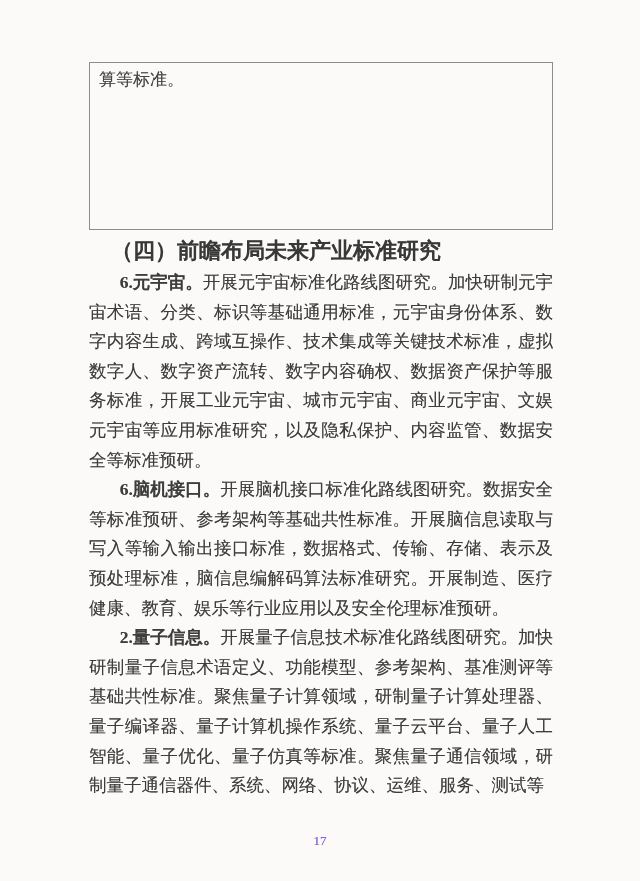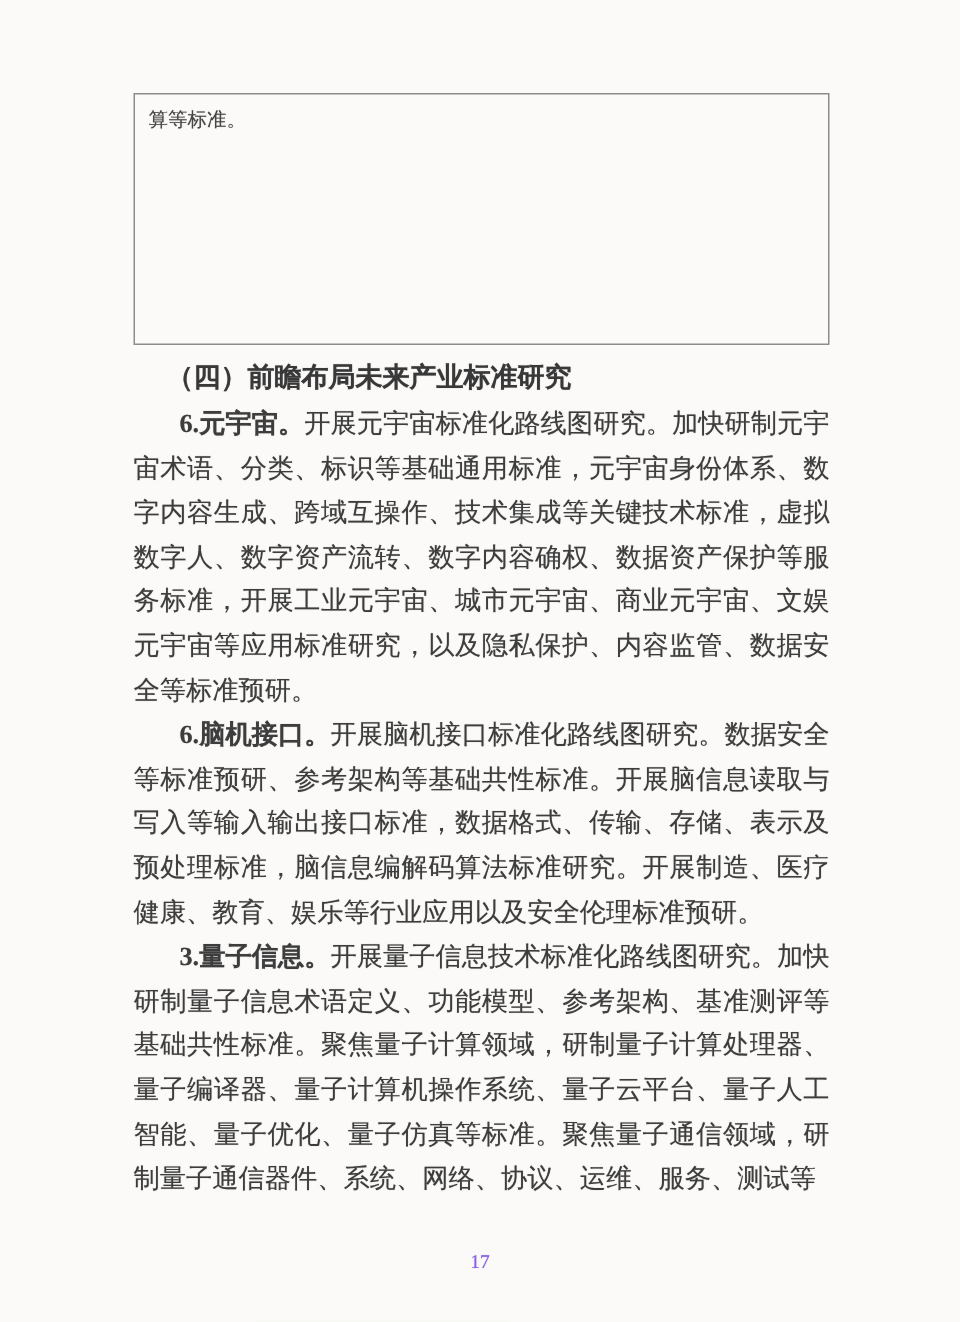--- a/index.html
+++ b/index.html
@@ -21,21 +21,21 @@
   
   .boxed-section {
     position: absolute;
     left: 89px;
     top: 62px;
     width: 464px;
     height: 168px;
     box-sizing: border-box;
     border: 1px solid #8c8c8c;
     padding: 5px 9px 16px 9px;
-    font-size: 13px;
+    font-size: 17px;
     line-height: 24px;
     color: #454545;
   }
   .boxed-section p { margin: 0; }
   .box-subtitle {
     font-weight: bold;
     text-indent: 2em;
   }
   .box-body {
     text-align: justify;
@@ -48,21 +48,21 @@
     left: 89px;
     top: 236px;
     width: 464px;
     font-size: 17.5px;
     line-height: 29.6px;
     text-align: justify;
   }
   .section-heading {
     margin: 0 0 2px 0;
     padding-left: 22px;
-    font-size: 18px;
+    font-size: 22px;
     font-weight: bold;
     line-height: 30px;
     text-align: left;
     color: #383838;
   }
   .body-para {
     margin: 0;
     text-indent: 1.75em;
   }
   .para-lead { font-weight: bold; }
@@ -85,18 +85,18 @@
     <p class="box-continuation">算等标准。</p>
   </div>
 
   <div class="main-text">
     <h2 class="section-heading">（四）前瞻布局未来产业标准研究</h2>
 
     <p class="body-para"><span class="para-lead">6.元宇宙。</span><span>开展元宇宙标准化路线图研究。加快研制元宇宙术语、分类、标识等基础通用标准，元宇宙身份体系、数字内容生成、跨域互操作、技术集成等关键技术标准，虚拟数字人、数字资产流转、数字内容确权、数据资产保护等服务标准，开展工业元宇宙、城市元宇宙、商业元宇宙、文娱元宇宙等应用标准研究，以及隐私保护、内容监管、数据安全等标准预研。</span></p>
 
     <p class="body-para"><span class="para-lead">6.脑机接口。</span><span>开展脑机接口标准化路线图研究。数据安全等标准预研、参考架构等基础共性标准。开展脑信息读取与写入等输入输出接口标准，数据格式、传输、存储、表示及预处理标准，脑信息编解码算法标准研究。开展制造、医疗健康、教育、娱乐等行业应用以及安全伦理标准预研。</span></p>
 
-    <p class="body-para"><span class="para-lead">3.量子信息。</span><span>开展量子信息技术标准化路线图研究。加快研制量子信息术语定义、功能模型、参考架构、基准测评等基础共性标准。聚焦量子计算领域，研制量子计算处理器、量子编译器、量子计算机操作系统、量子云平台、量子人工智能、量子优化、量子仿真等标准。聚焦量子通信领域，研制量子通信器件、系统、网络、协议、运维、服务、测试等</span></p>
+    <p class="body-para"><span class="para-lead">2.量子信息。</span><span>开展量子信息技术标准化路线图研究。加快研制量子信息术语定义、功能模型、参考架构、基准测评等基础共性标准。聚焦量子计算领域，研制量子计算处理器、量子编译器、量子计算机操作系统、量子云平台、量子人工智能、量子优化、量子仿真等标准。聚焦量子通信领域，研制量子通信器件、系统、网络、协议、运维、服务、测试等</span></p>
   </div>
 
   <div class="page-number">17</div>
 
 </div>
 
 </body></html>

